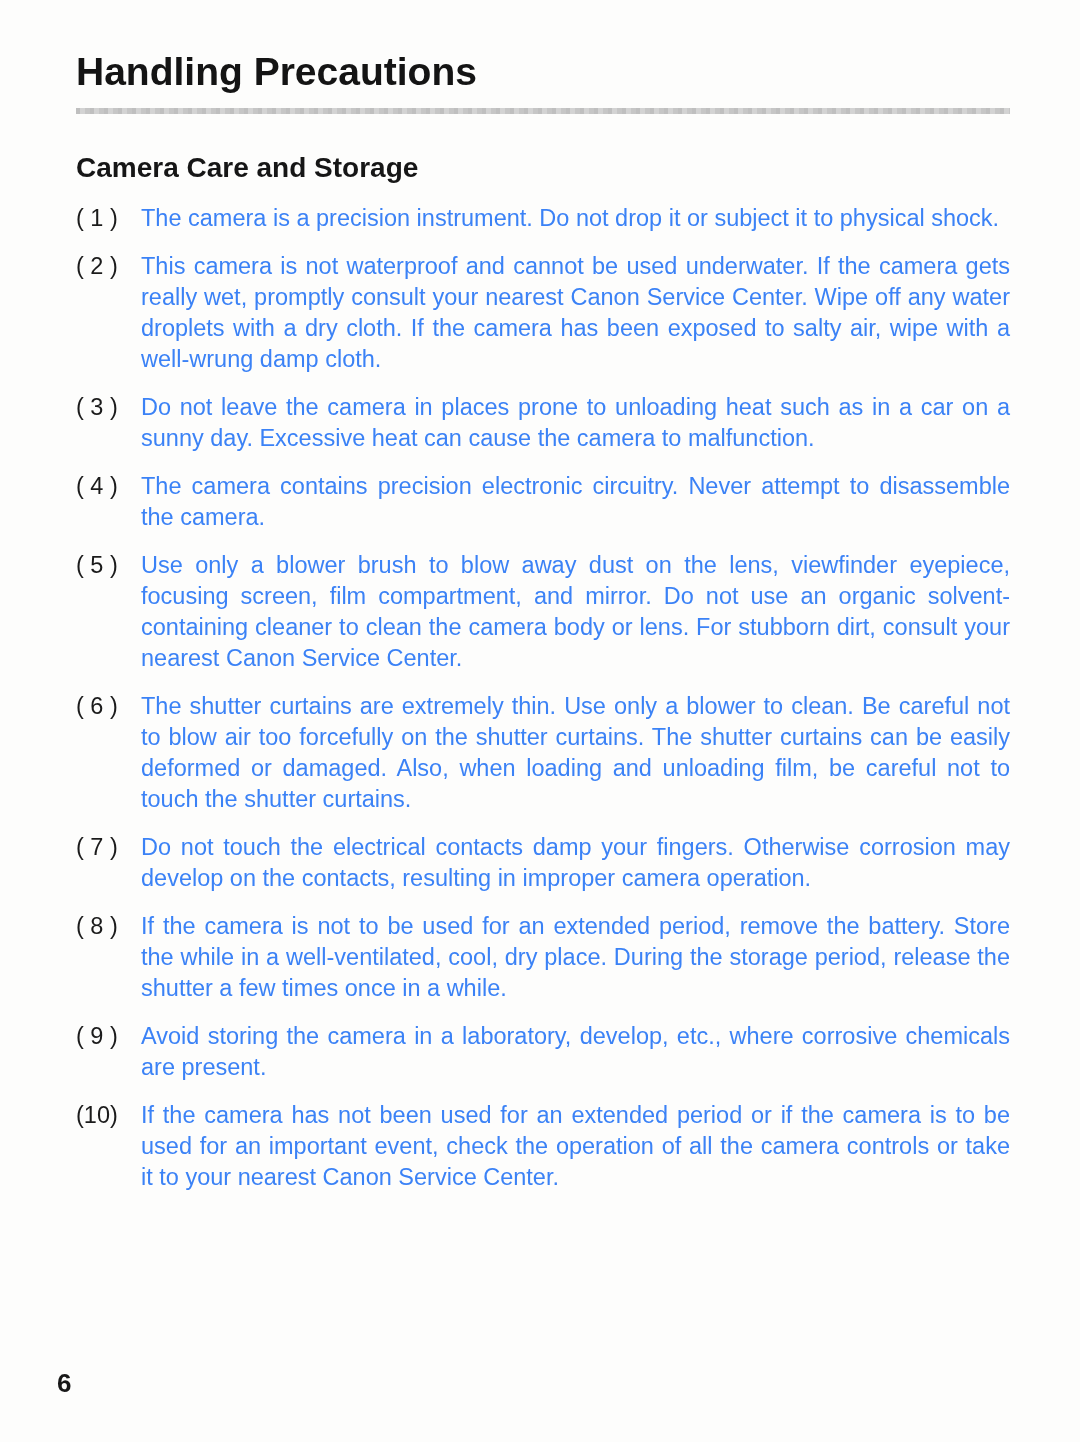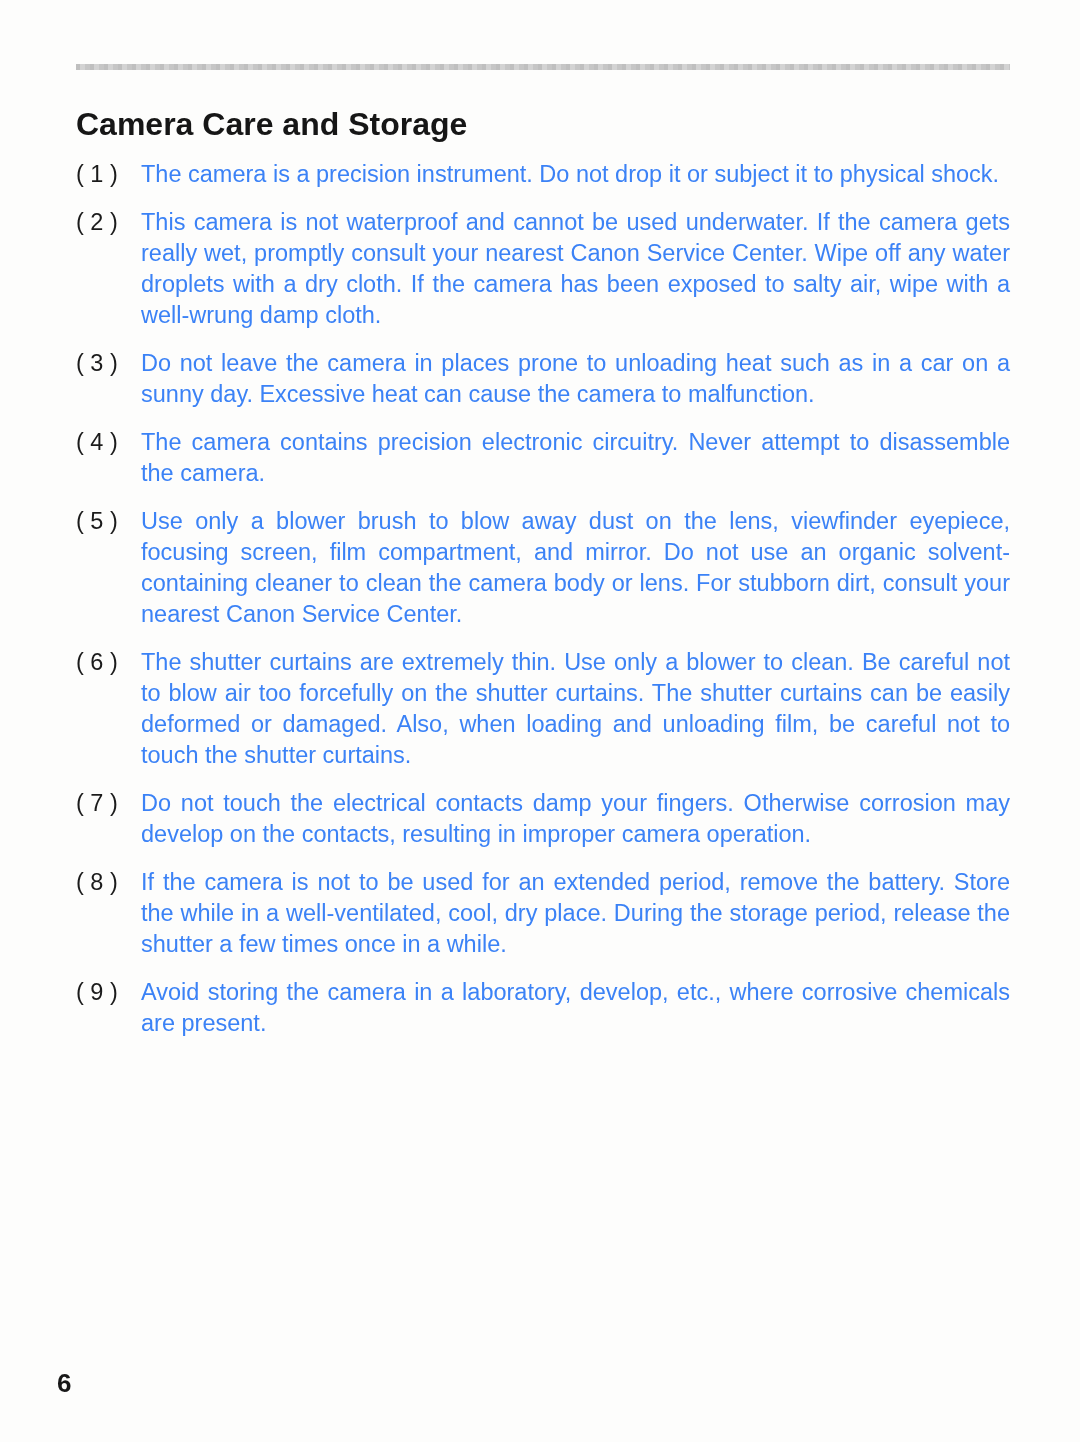--- a/index.html
+++ b/index.html
@@ -33,21 +33,21 @@
     margin-top: 14px;
     background: repeating-linear-gradient(
       90deg,
       #bfbfbf 0px, #bfbfbf 4px,
       #d3d3d3 4px, #d3d3d3 9px,
       #c6c6c6 9px, #c6c6c6 14px
     );
   }
   .section-title {
     margin: 34px 0 0 0;
-    font-size: 32px;
+    font-size: 28px;
     font-weight: bold;
     line-height: 40px;
     color: #161616;
   }
   .precaution-list {
     margin-top: 15px;
   }
   .item {
     display: flex;
     margin-bottom: 17px;
@@ -71,20 +71,21 @@
     font-size: 26px;
     font-weight: bold;
     color: #181818;
   }
 </style>
 </head>
 <body>
 
 <div class="page">
   <div class="content">
+    <h1 class="doc-title">Handling Precautions</h1>
     <div class="title-rule"></div>
     <h2 class="section-title">Camera Care and Storage</h2>
     <div class="precaution-list">
   <div class="item">
     <span class="item-marker">( 1 )</span>
     <span class="item-text">The camera is a precision instrument. Do not drop it or subject it to physical shock.</span>
   </div>
 
   <div class="item">
     <span class="item-marker">( 2 )</span>
@@ -119,16 +120,20 @@
   <div class="item">
     <span class="item-marker">( 8 )</span>
     <span class="item-text">If the camera is not to be used for an extended period, remove the battery. Store the while in a well-ventilated, cool, dry place. During the storage period, release the shutter a few times once in a while.</span>
   </div>
 
   <div class="item">
     <span class="item-marker">( 9 )</span>
     <span class="item-text">Avoid storing the camera in a laboratory, develop, etc., where corrosive chemicals are present.</span>
   </div>
 
+  <div class="item">
+    <span class="item-marker">(10)</span>
+    <span class="item-text">If the camera has not been used for an extended period or if the camera is to be used for an important event, check the operation of all the camera controls or take it to your nearest Canon Service Center.</span>
+  </div>
 </div>
   </div>
   <div class="page-number">6</div>
 </div>
 
 </body></html>

